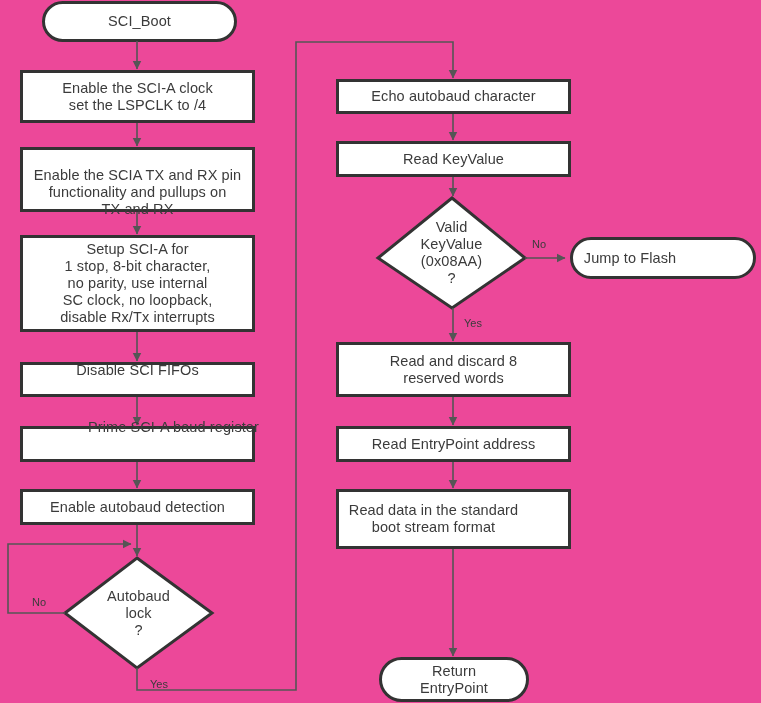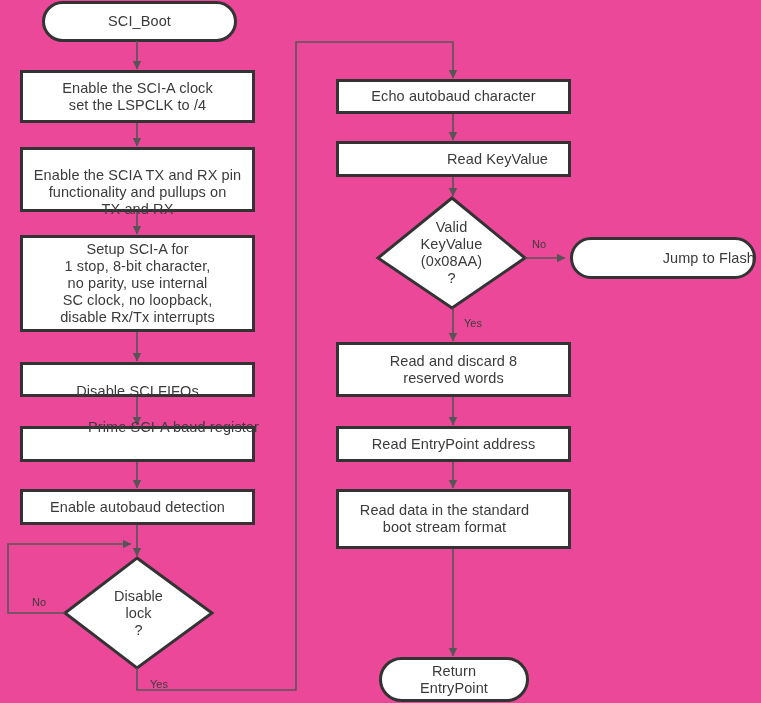--- a/index.html
+++ b/index.html
@@ -132,67 +132,67 @@
   </div>
 
   <div class="node-label" style="left:21px; top:236px; width:233px; height:95px;">
     <span>Setup SCI-A for
 1 stop, 8-bit character,
 no parity, use internal
 SC clock, no loopback,
 disable Rx/Tx interrupts</span>
   </div>
 
-  <div class="node-label" style="left:21px; top:375px; width:233px; height:33px;border-radius:11px;">
+  <div class="node-label" style="left:21px; top:354px; width:233px; height:33px;border-radius:11px;">
     <span>Disable SCI FIFOs</span>
   </div>
 
   <div class="node-label" style="left:21px; top:410px; width:233px; height:34px;margin-left:36px;">
     <span>Prime SCI-A baud register</span>
   </div>
 
   <div class="node-label" style="left:21px; top:490px; width:233px; height:34px;">
     <span>Enable autobaud detection</span>
   </div>
 
   <div class="node-label" style="left:65px; top:558px; width:147px; height:110px;">
-    <span>Disable
+    <span>Autobaud
 lock
 ?</span>
   </div>
 
   <div class="node-label" style="left:337px; top:80px; width:233px; height:33px;border-radius:6px;">
     <span>Echo autobaud character</span>
   </div>
 
-  <div class="node-label" style="left:337px; top:142px; width:233px; height:34px;padding-left:44px;">
+  <div class="node-label" style="left:337px; top:142px; width:233px; height:34px;">
     <span>Read KeyValue</span>
   </div>
 
   <div class="node-label" style="left:378px; top:198px; width:147px; height:110px;">
     <span>Valid
 KeyValue
 (0x08AA)
 ?</span>
   </div>
 
-  <div class="node-label" style="left:571px; top:238px; width:184px; height:40px;justify-content:flex-end;">
+  <div class="node-label" style="left:538px; top:238px; width:184px; height:40px;">
     <span>Jump to Flash</span>
   </div>
 
   <div class="node-label" style="left:337px; top:343px; width:233px; height:53px;">
     <span>Read and discard 8
 reserved words</span>
   </div>
 
   <div class="node-label" style="left:337px; top:427px; width:233px; height:34px;">
     <span>Read EntryPoint address</span>
   </div>
 
-  <div class="node-label" style="left:328px; top:490px; width:233px; height:58px;">
+  <div class="node-label" style="left:317px; top:490px; width:233px; height:58px;">
     <span>Read data in the standard
 boot stream format</span>
   </div>
 
   <div class="node-label" style="left:380px; top:658px; width:148px; height:43px;">
     <span>Return
 EntryPoint</span>
   </div>
 
   <div class="edge-label" style="left:32px; top:594px;">No</div>

